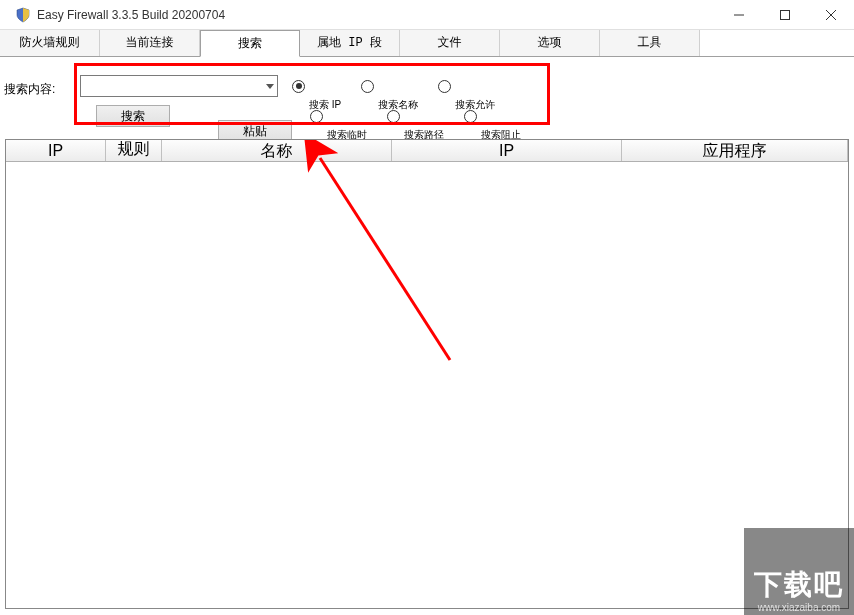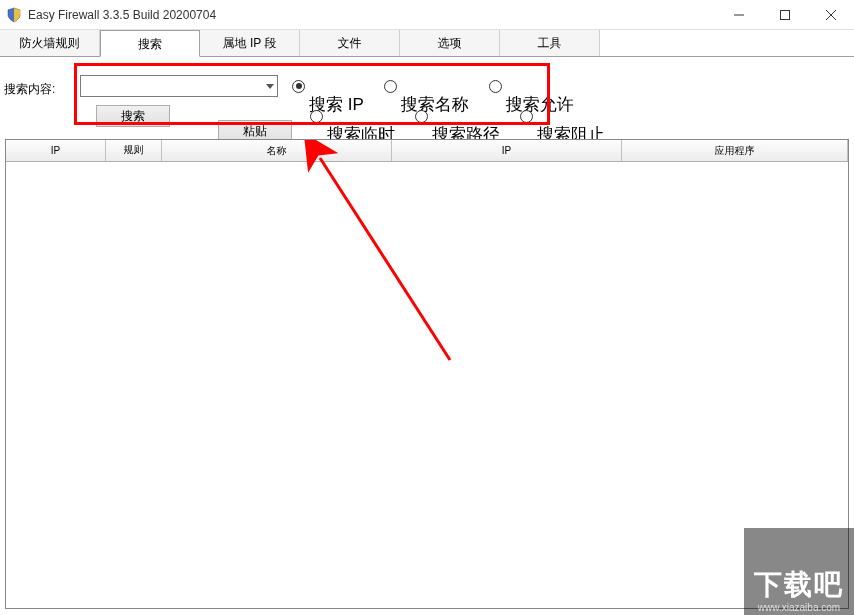--- a/index.html
+++ b/index.html
@@ -1,26 +1,26 @@
 <!DOCTYPE html>
 <html><head>
 <meta charset="utf-8">
 <style>
 * { box-sizing: border-box; margin: 0; padding: 0; }
 body { font-family: "Microsoft YaHei", "SimSun", sans-serif; font-size: 12px; background: #fff; width: 854px; height: 615px; overflow: hidden; position: relative; }
 
-.titlebar { height: 30px; background: #fff; display: flex; align-items: center; padding-left: 6px; border-bottom: 1px solid #e0e0e0; }
+.titlebar { height: 30px; background: #fff; display: flex; align-items: center; padding-left: 15px; border-bottom: 1px solid #e0e0e0; }
 .titlebar-icon { width: 16px; height: 16px; margin-right: 6px; }
 .titlebar-text { flex: 1; color: #333; font-size: 12px; }
 .winbtns { display: flex; height: 100%; }
 .winbtn { width: 46px; display: flex; align-items: center; justify-content: center; cursor: pointer; }
 .winbtn svg { stroke: #333; }
 
 .tabs { height: 27px; display: flex; border-bottom: 1px solid #a0a0a0; background: #fff; }
-.tab { width: 100px; text-align: center; line-height: 26px; border-right: 1px solid #d0d0d0; background: #f5f5f5; cursor: pointer; font-size: 12px; }
+.tab { width: 100px; text-align: center; line-height: 26px; border-right: 1px solid #d0d0d0; background: #f5f5f5; cursor: pointer; font-size: 12px; font-family: Liberation Mono, monospace; }
 .tab.active { background: #fff; border-bottom: 1px solid #fff; margin-bottom: -1px; border-top: 1px solid #a0a0a0; border-left: 1px solid #a0a0a0; border-right: 1px solid #a0a0a0; }
 .tab:first-child { border-left: none; }
 
 .search-area { position: relative; padding: 10px 10px 8px 10px; }
 .search-label { position: absolute; left: 4px; top: 24px; font-size: 12px; color: #000; }
 .red-box { border: 3px solid #ff0000; position: absolute; left: 74px; top: 6px; width: 476px; height: 62px; pointer-events: none; }
 
 .row1 { display: flex; align-items: center; height: 22px; margin-left: 70px; margin-top: 8px; margin-bottom: 8px; }
 .row2 { display: flex; align-items: center; height: 22px; margin-left: 70px; }
 
@@ -28,25 +28,25 @@
 .combo-arrow { width: 0; height: 0; border-left: 4px solid transparent; border-right: 4px solid transparent; border-top: 5px solid #555; }
 
 .btn { width: 74px; height: 22px; border: 1px solid #adadad; background: linear-gradient(#f0f0f0,#e1e1e1); text-align: center; line-height: 20px; cursor: pointer; font-size: 12px; }
 .btn1 { margin-left: 16px; }
 .btn2 { margin-left: 48px; margin-top: 29px; }
 
 .radio-group { display: flex; align-items: center; margin-left: 6px; }
 .radio-item { display: flex; align-items: center; margin-right: 20px; cursor: pointer; }
 .radio-circle { width: 13px; height: 13px; border: 1px solid #333; border-radius: 50%; margin-right: 4px; display: flex; align-items: center; justify-content: center; background: #fff; }
 .radio-dot { width: 6px; height: 6px; background: #333; border-radius: 50%; }
-.radio-label { font-size: 17px; margin-top: 37px; }
+.radio-label { font-size: 10px; margin-top: 37px; }
 
 .table-wrap { border: 1px solid #888; margin: 4px 5px 0 5px; height: 470px; background: #fff; position: relative; }
 .thead { height: 22px; background: linear-gradient(#fdfdfd,#ececec); display: flex; border-bottom: 1px solid #b0b0b0; }
-.th { border-right: 1px solid #c0c0c0; text-align: center; line-height: 21px; font-size: 10px; }
+.th { border-right: 1px solid #c0c0c0; text-align: center; line-height: 21px; font-size: 16px; }
 .th-ip1 { width: 100px; }
 .th-rule { width: 56px; font-family: Liberation Mono, monospace; }
 .th-name { width: 230px; }
 .th-ip2 { width: 230px; }
 .th-app { flex: 1; }
 
 .red-arrow { position: absolute; left: 290px; top: 140px; pointer-events: none; z-index: 10; }
 
 .watermark { position: absolute; right: 0; bottom: 0; opacity: 0.85; pointer-events: none; }
 .watermark-box { background: rgba(0,0,0,0.55); color: #fff; padding: 6px 10px 2px 10px; text-align: center; }
@@ -79,20 +79,21 @@
         <svg width="10" height="10">
           <line x1="0" y1="0" x2="10" y2="10" stroke-width="1"></line>
           <line x1="10" y1="0" x2="0" y2="10" stroke-width="1"></line>
         </svg>
       </div>
   </div>
 </div>
 
 <div class="tabs">
   <div class="tab">防火墙规则</div>
+  <div class="tab">当前连接</div>
   <div class="tab active">搜索</div>
   <div class="tab">属地 IP 段</div>
   <div class="tab">文件</div>
   <div class="tab">选项</div>
   <div class="tab">工具</div>
 </div>
 
 <div class="search-area">
   <div class="search-label">搜索内容:</div>
   <div class="red-box"></div>

